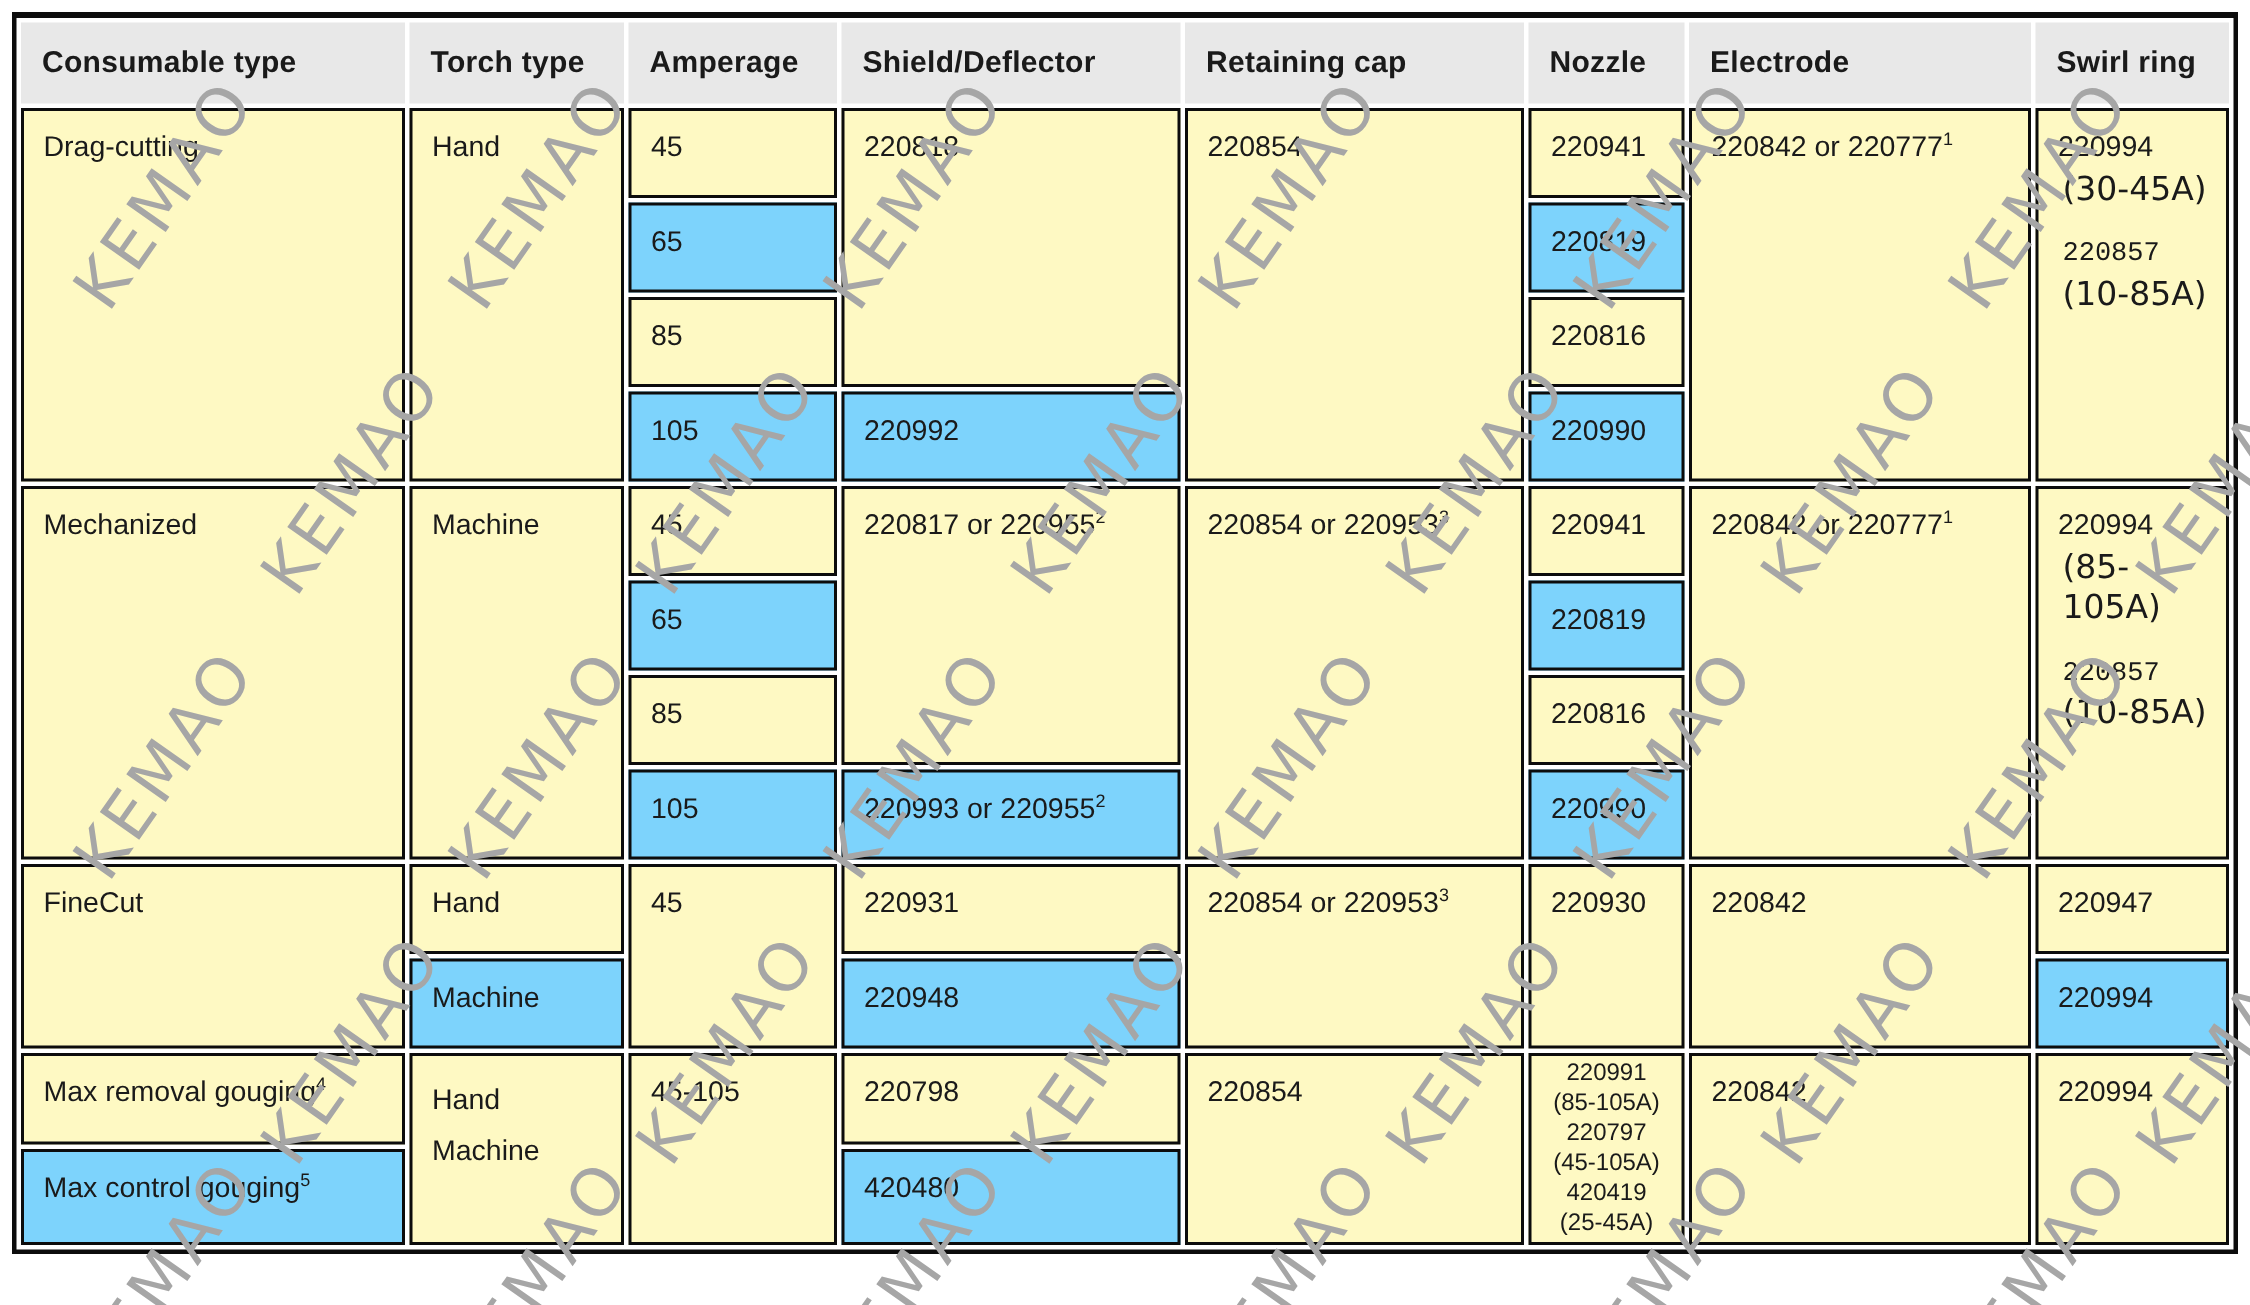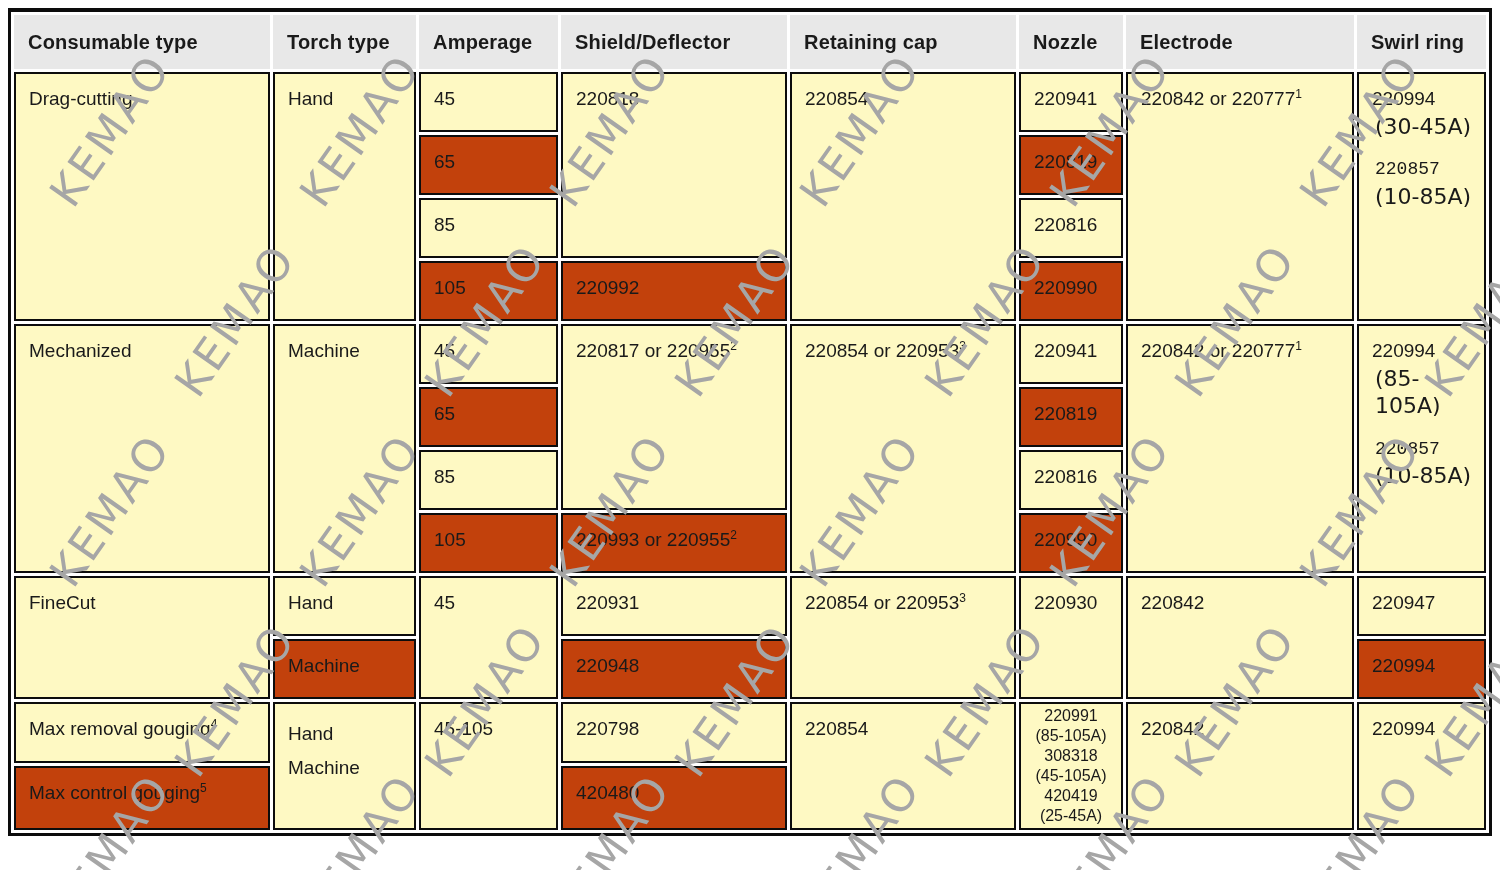--- a/index.html
+++ b/index.html
@@ -17,21 +17,21 @@
   th{
     background:#e8e8e8;font-size:20px;font-weight:bold;text-align:left;
     padding:0 4px 0 14px;height:54px;vertical-align:middle;letter-spacing:.2px;
     overflow:hidden;white-space:nowrap;
   }
   td{
     border:2px solid #0c0c0c;background:#fef9c3;vertical-align:top;
     padding:13px 8px 4px 13px;font-size:19px;line-height:1.25;
     box-sizing:border-box;overflow:hidden;
   }
-  td.g{background:#c2410c;}
+  td.g{background:#7dd3fc;}
   tr.r{height:60px;}
   tr.rl{height:62px;}
   tr.h{height:54px;}
   sup{font-size:12px;vertical-align:super;line-height:0;}
   .sw-sub{font-family:"DejaVu Sans",sans-serif;font-size:22px;margin-left:3px;margin-top:2px;}
   .sw-part2{font-family:Liberation Mono, monospace;font-size:18px;margin-left:3px;}
   .gap18{height:18px;}
   .torch2 div{line-height:34px;}
   td.noz-multi{padding:2px 2px 2px 2px;text-align:center;font-size:16px;line-height:20px;vertical-align:top;}
   .wm-layer{position:absolute;inset:0;z-index:5;pointer-events:none;}
@@ -152,21 +152,21 @@
         <td rowspan="2" class="torch2">
           <div>Hand</div>
           <div>Machine</div>
         </td>
         <td rowspan="2">45-105</td>
         <td>220798</td>
         <td rowspan="2">220854</td>
         <td rowspan="2" class="noz-multi">
           <div>220991</div>
           <div>(85-105A)</div>
-          <div>308318</div>
+          <div>220797</div>
           <div>(45-105A)</div>
           <div>420419</div>
           <div>(25-45A)</div>
         </td>
         <td rowspan="2">220842</td>
         <td rowspan="2">220994</td>
       </tr>
       <tr class="rl">
         <td class="g"><span>Max control gouging</span><sup>5</sup></td>
         <td class="g">420480</td>

